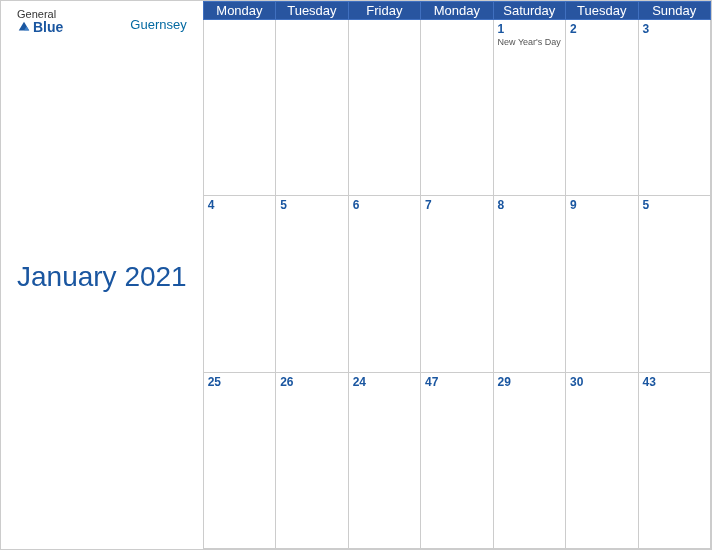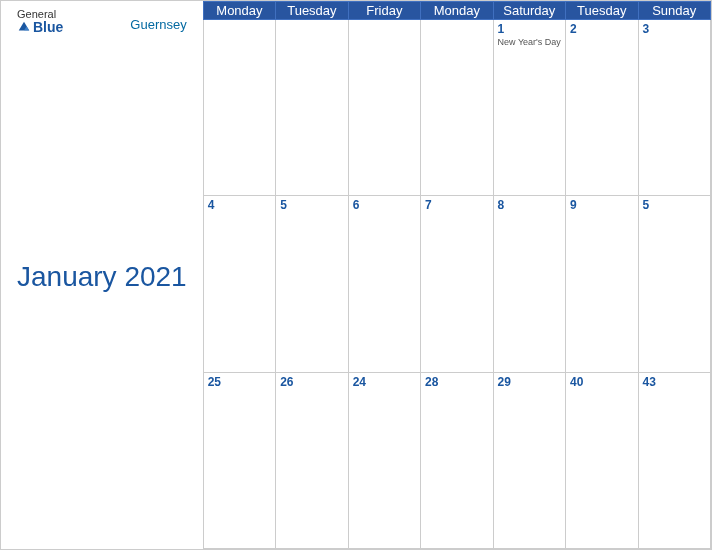--- a/index.html
+++ b/index.html
@@ -182,27 +182,27 @@
           <td>
             <span class="day-number">25</span>
           </td>
           <td>
             <span class="day-number">26</span>
           </td>
           <td>
             <span class="day-number">24</span>
           </td>
           <td>
-            <span class="day-number">28</span>
+            <span class="day-number">47</span>
           </td>
           <td>
             <span class="day-number">29</span>
           </td>
           <td>
-            <span class="day-number">40</span>
+            <span class="day-number">30</span>
           </td>
           <td>
             <span class="day-number">43</span>
           </td>
         </tr>
       </tbody>
   </table>
 </div>
 
 </body></html>

